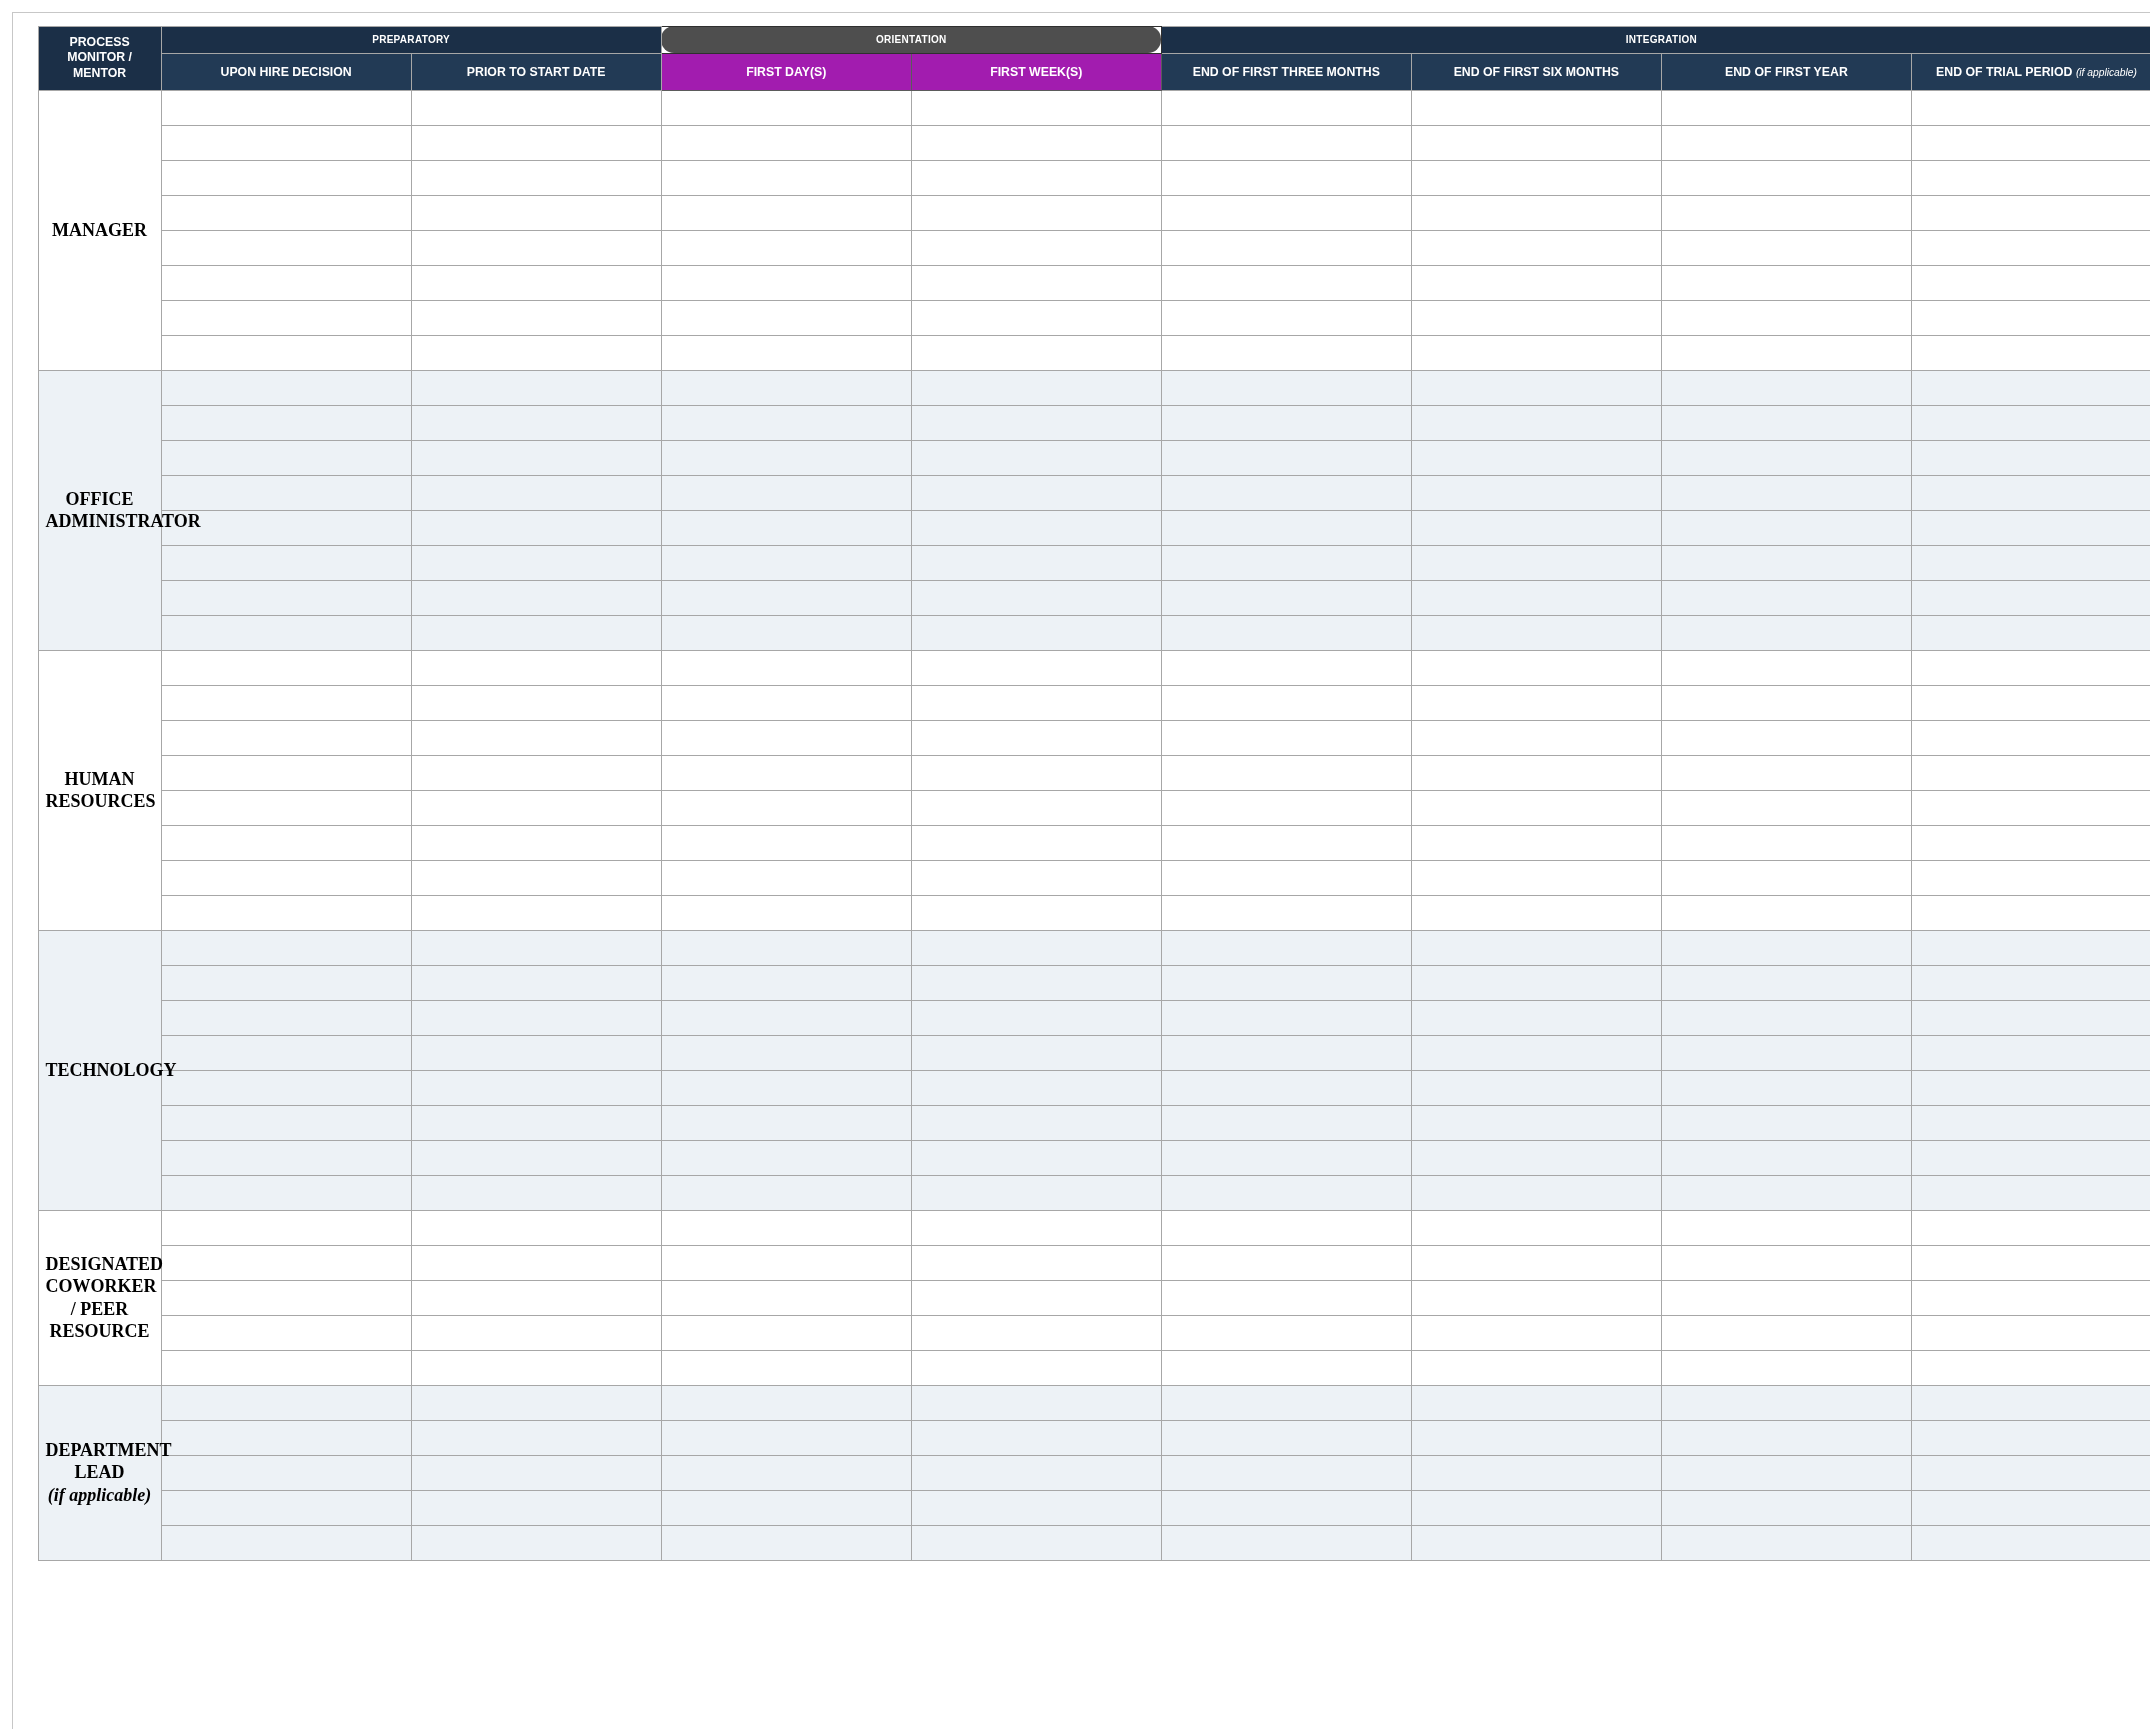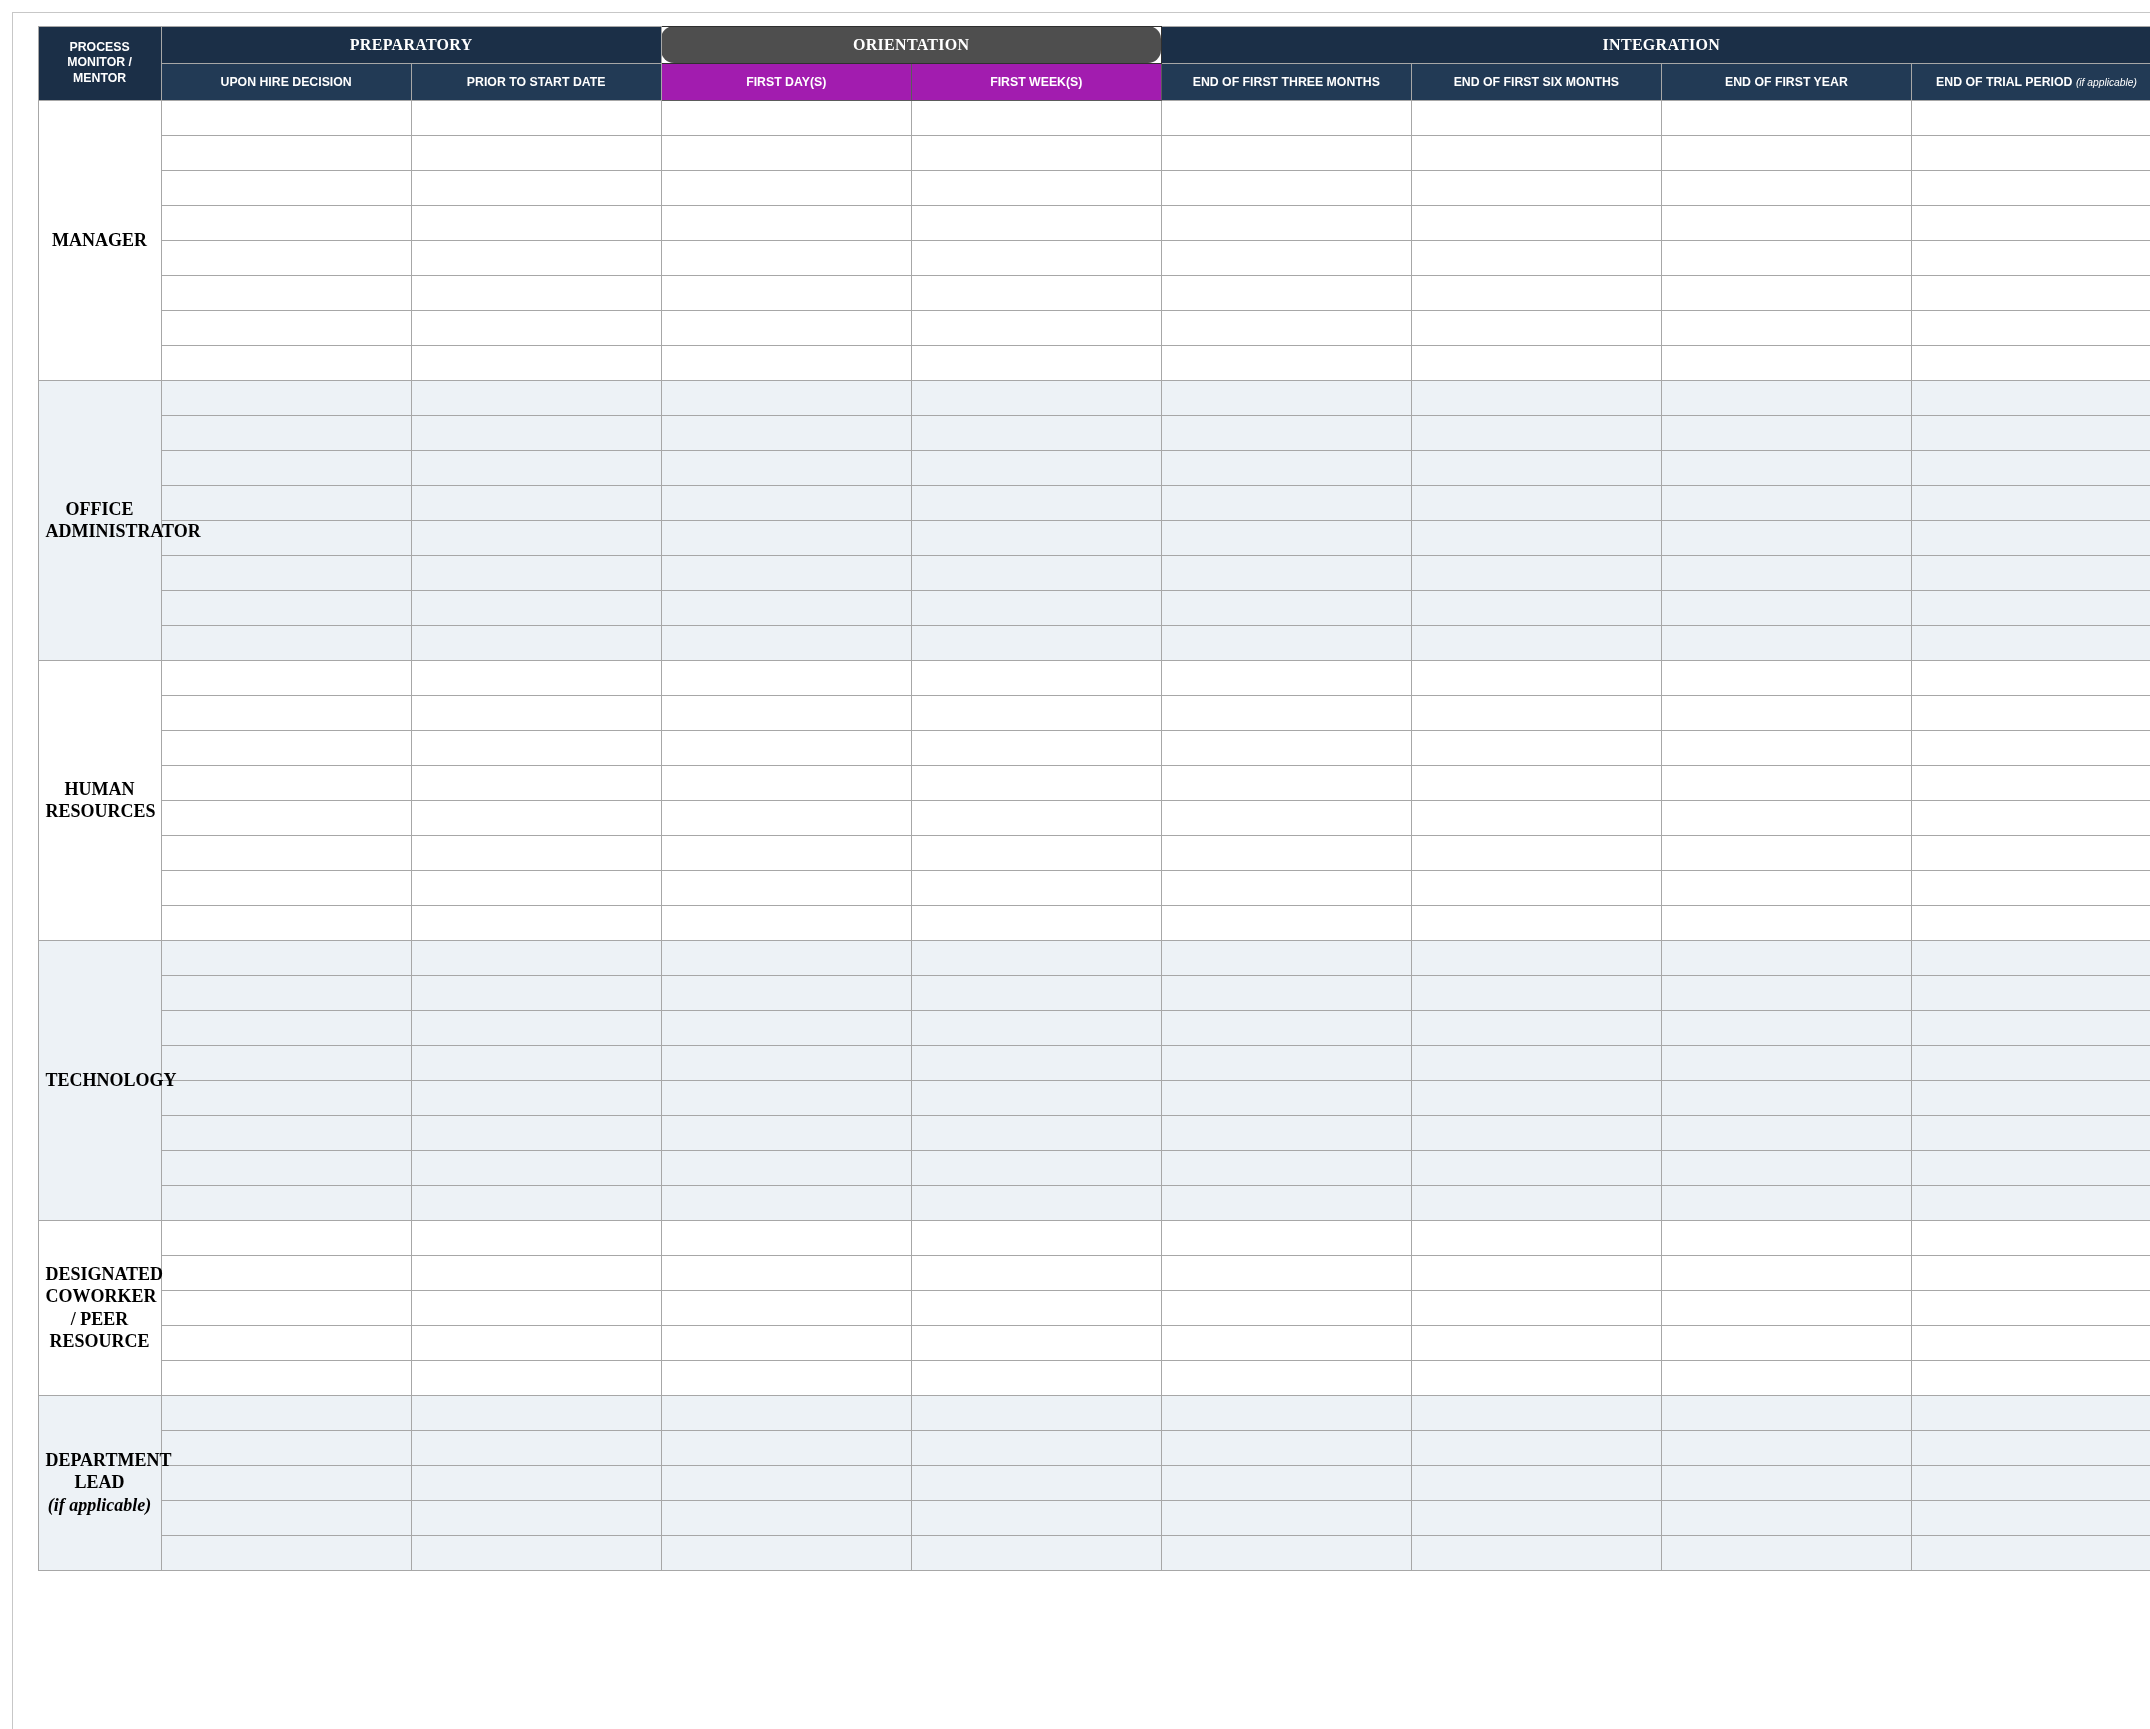--- a/index.html
+++ b/index.html
@@ -42,26 +42,26 @@
     font-family: "Century Gothic", "Segoe UI", Arial, sans-serif;
     font-size: 12.3px;
     font-weight: 700;
     line-height: 1.25;
     padding: 4.1px 5.5px;
     border: 0.7px solid #0e1a2a;
     width: 123px;
   }
   th.group {
     color: #ffffff;
-    font-family: Liberation Serif, serif;
-    font-size: 16px;
+    font-family: Liberation Sans, sans-serif;
+    font-size: 10px;
     font-weight: 700;
     letter-spacing: 0.3px;
     padding: 4.1px 2.7px;
-    height: 37px;
+    height: 27px;
     border: 0.7px solid #0e1a2a;
   }
   th.group.prep  { background: #1b2f47; }
   th.group.orient{ background: #4e4e4e; border-color:#2f2f2f;border-radius:13px; }
   th.group.integ { background: #1b2f47; }
 
   th.sub {
     color: #ffffff;
     font-family: "Century Gothic", "Segoe UI", Arial, sans-serif;
     font-size: 12.3px;

